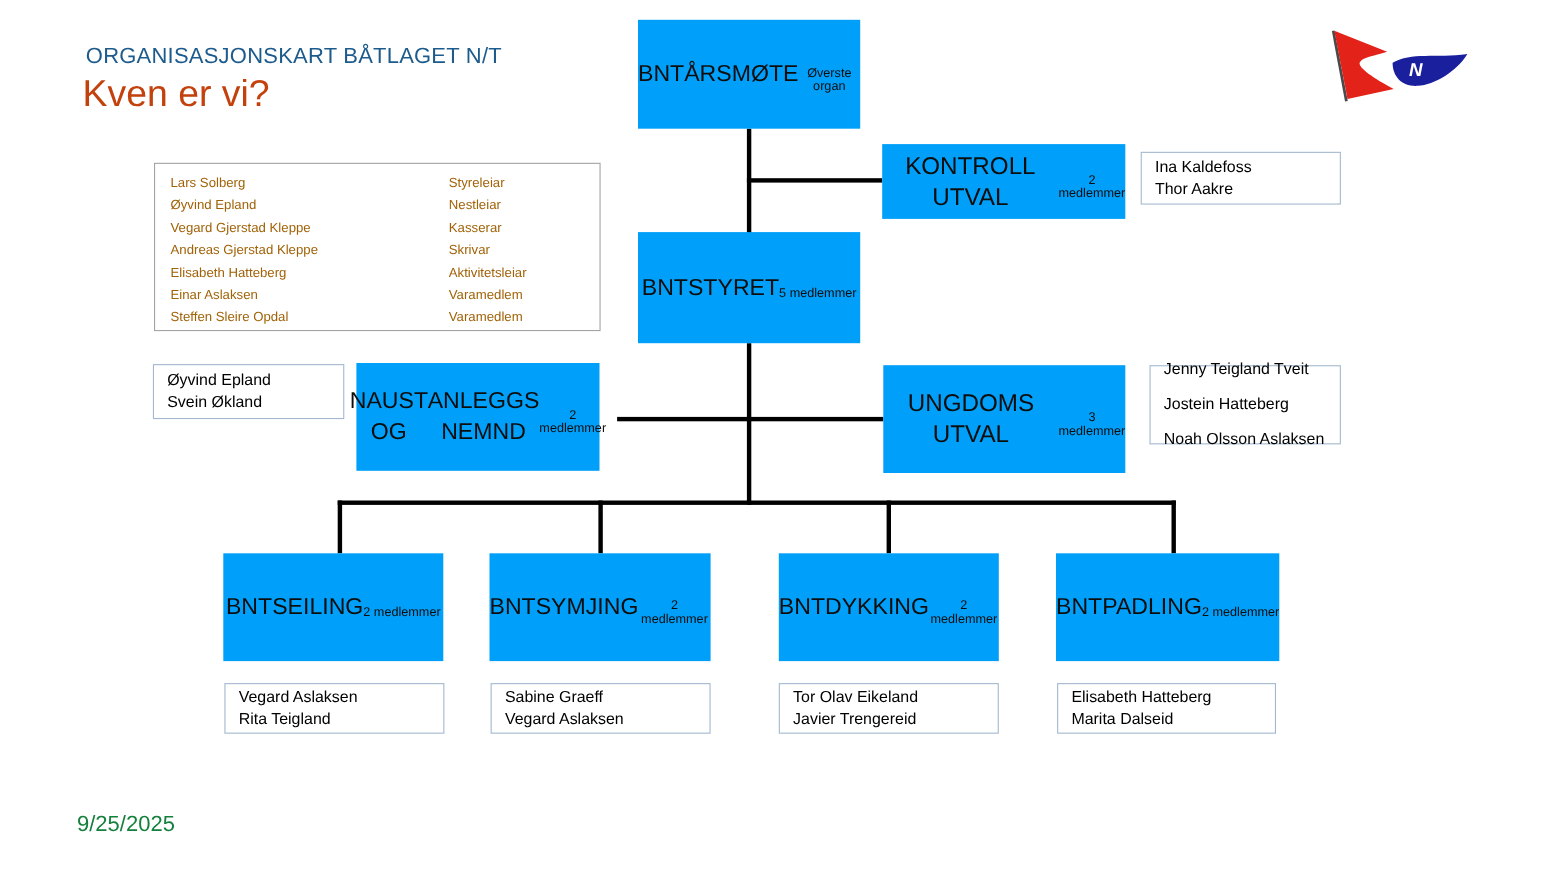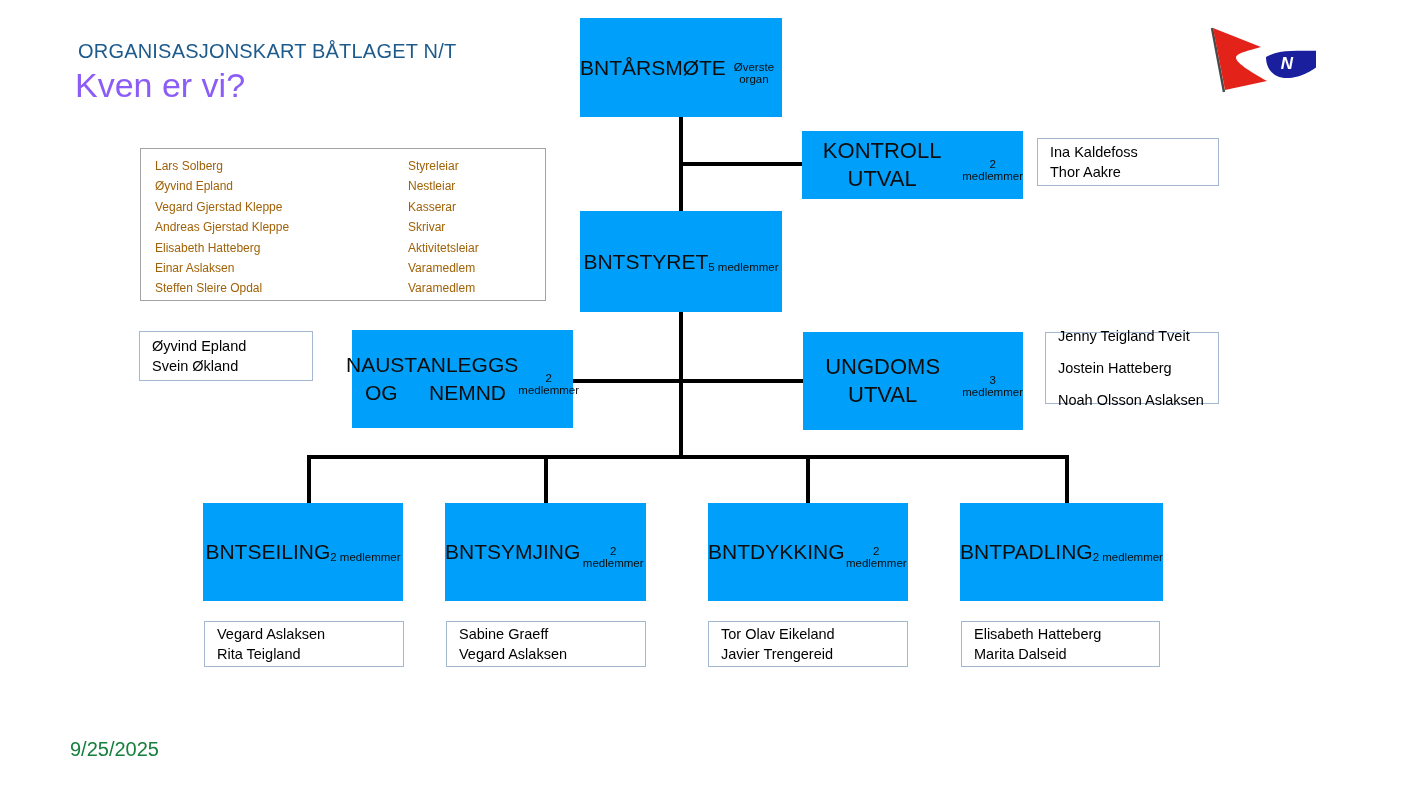--- a/index.html
+++ b/index.html
@@ -1,20 +1,20 @@
 <!DOCTYPE html>
 <html><head>
 <meta charset="utf-8">
 <style>
   html,body{margin:0;padding:0;background:#ffffff;}
   body{font-family:"Liberation Sans", sans-serif;}
-  #slide{position:relative;width:1316px;height:795px;background:#ffffff;overflow:hidden;}
+  #slide{position:relative;width:1316px;height:795px;background:#ffffff;overflow:hidden;padding-left:36px;}
 
   .kicker{position:absolute;left:78px;top:40px;font-size:20px;color:#1d5b8d;letter-spacing:.2px;}
-  .bigtitle{position:absolute;left:75px;top:66px;font-size:34px;color:#8b5cf6;}
+  .bigtitle{position:absolute;left:75px;top:66px;font-size:34px;color:#c2410c;}
   .slidedate{position:absolute;left:70px;top:738px;font-size:20px;color:#15803d;}
 
   .bluebox{position:absolute;background:#00a0fa;color:#0d0d0d;display:flex;flex-direction:row;
            align-items:center;justify-content:center;text-align:center;}
   .bluebox .t{font-size:21px;line-height:28px;}
   .bluebox .t.single{font-size:22px;}
   .bluebox .s{font-size:11.5px;margin-top:10px;}
 
   .namebox{position:absolute;background:#ffffff;border:1px solid #a3b8cf;color:#000;
            font-size:14.5px;line-height:20px;padding:5px 12px;display:flex;flex-direction:column;
@@ -96,21 +96,21 @@
     <div class="boardrow">
       <span>Einar Aslaksen</span>
       <span>Varamedlem</span>
     </div>
     <div class="boardrow">
       <span>Steffen Sleire Opdal</span>
       <span>Varamedlem</span>
     </div>
   </div>
 
-  <div class="bluebox" style="left:352px;top:330px;width:221px;height:98px;">
+  <div class="bluebox" style="left:324px;top:330px;width:221px;height:98px;">
     <div class="t">NAUST OG</div>
     <div class="t">ANLEGGS NEMND</div>
     <div class="s">2 medlemmer</div>
   </div>
   <div class="namebox" style="left:139px;top:331px;width:148px;height:38px;">
     <div>Øyvind Epland</div>
     <div>Svein Økland</div>
   </div>
 
   <div class="bluebox" style="left:803px;top:332px;width:220px;height:98px;">

